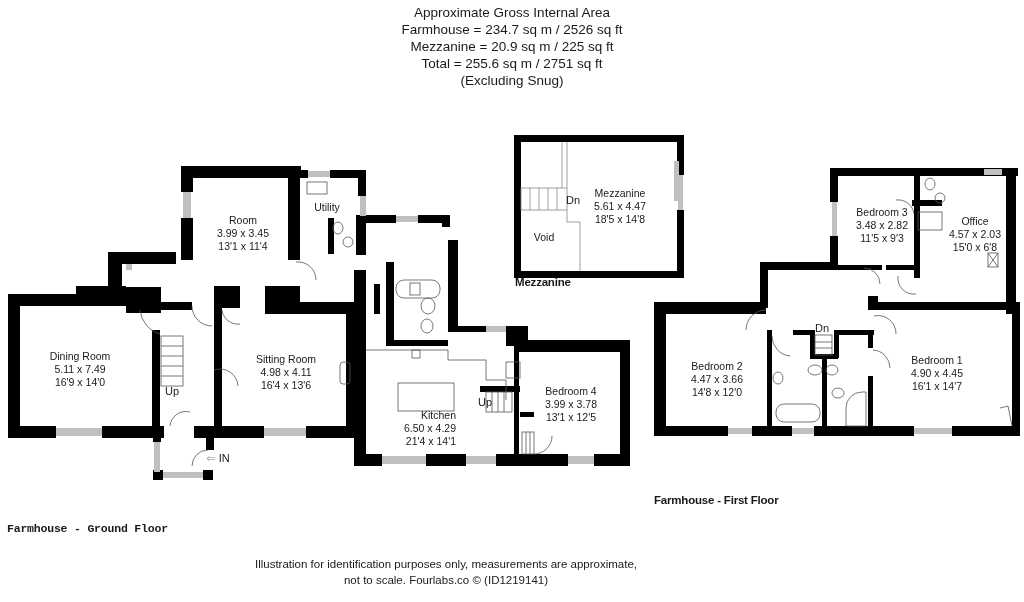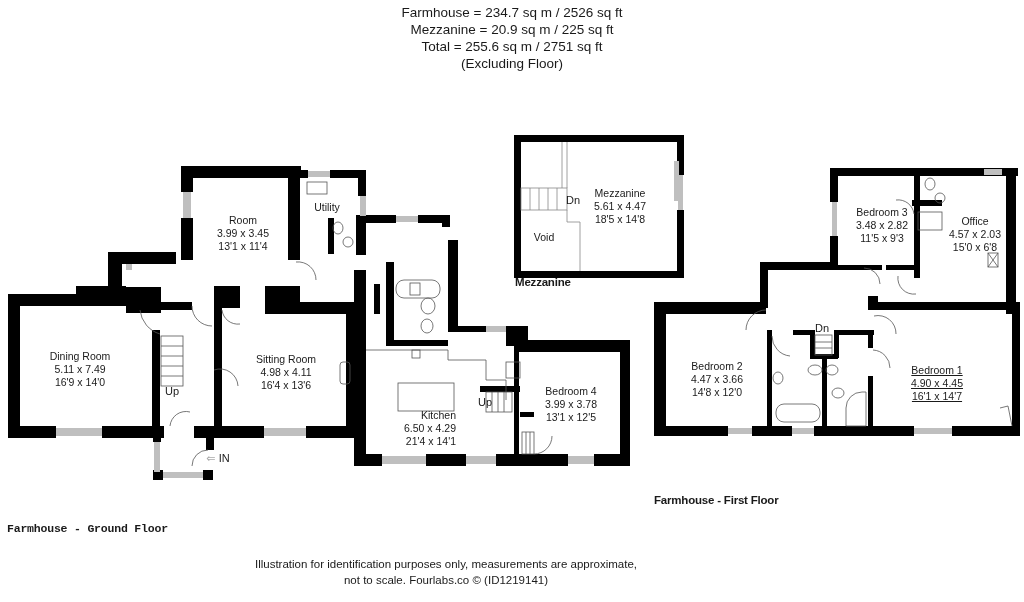--- a/index.html
+++ b/index.html
@@ -10,24 +10,25 @@
   .lbl{position:absolute;text-align:center;font-size:10.5px;line-height:13px;white-space:nowrap;transform:translateX(-50%);}
   .small{font-size:11px;}
   .floor{position:absolute;font-weight:bold;font-size:11.5px;white-space:nowrap;letter-spacing:-0.2px;}
   .foot{position:absolute;left:0;top:556px;width:892px;text-align:center;font-size:11.5px;line-height:16px;}
   .foot div{white-space:nowrap;}
 </style>
 </head>
 <body>
 
 <div class="hdr">
+  <div>Approximate Gross Internal Area</div>
   <div>Farmhouse = 234.7 sq m / 2526 sq ft</div>
   <div>Mezzanine = 20.9 sq m / 225 sq ft</div>
   <div>Total = 255.6 sq m / 2751 sq ft</div>
-  <div>(Excluding Floor)</div>
+  <div>(Excluding Snug)</div>
 </div>
 
 <svg class="plan" width="1024" height="602" viewBox="0 0 1024 602">
   <g fill="#000">
 
     <rect x="8" y="294" width="76" height="12"></rect>
     <rect x="8" y="294" width="12" height="144"></rect>
     <rect x="8" y="426" width="48" height="12"></rect>
     <rect x="102" y="426" width="62" height="12"></rect>
     <rect x="152" y="330" width="8" height="108"></rect>
@@ -278,21 +279,21 @@
 <div class="lbl" style="left:975px;top:215px;">
   <div>Office</div>
   <div>4.57 x 2.03</div>
   <div>15'0 x 6'8</div>
 </div>
 <div class="lbl" style="left:717px;top:360px;">
   <div>Bedroom 2</div>
   <div>4.47 x 3.66</div>
   <div>14'8 x 12'0</div>
 </div>
-<div class="lbl" style="left:937px;top:364px;text-decoration:underline;">
+<div class="lbl" style="left:937px;top:354px;">
   <div>Bedroom 1</div>
   <div>4.90 x 4.45</div>
   <div>16'1 x 14'7</div>
 </div>
 <div class="lbl small" style="left:822px;top:322px;">Dn</div>
 
 <div class="floor" style="left:7px;top:522px;font-family:Liberation Mono, monospace;">Farmhouse - Ground Floor</div>
 <div class="floor" style="left:654px;top:494px;">Farmhouse - First Floor</div>
 
 <div class="foot">

